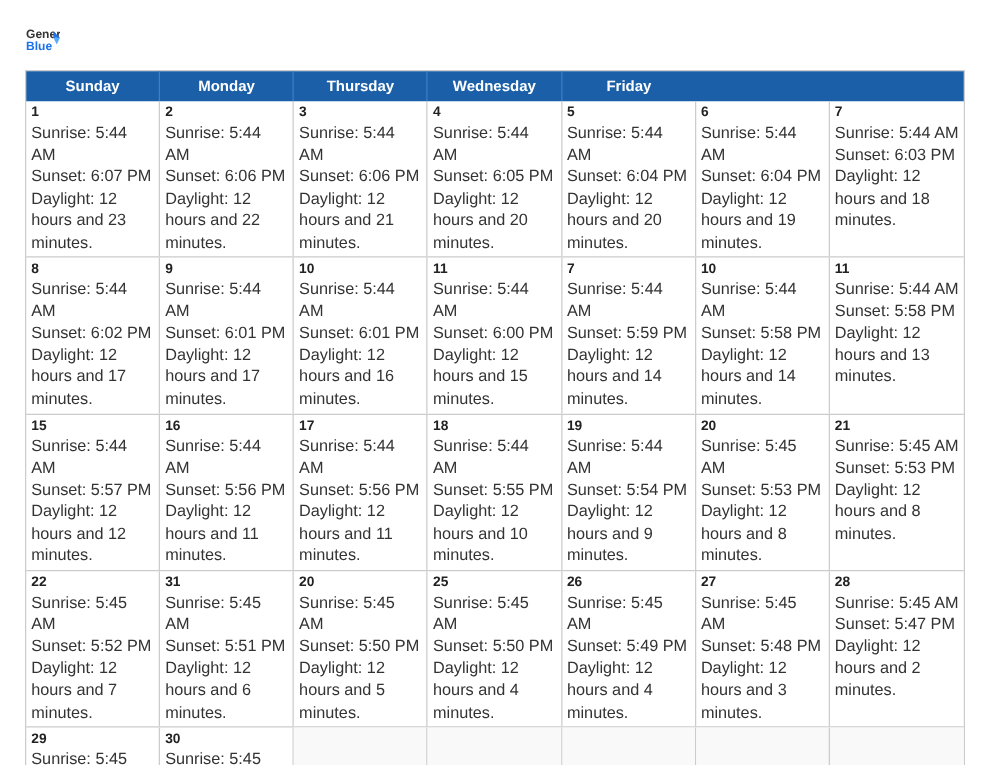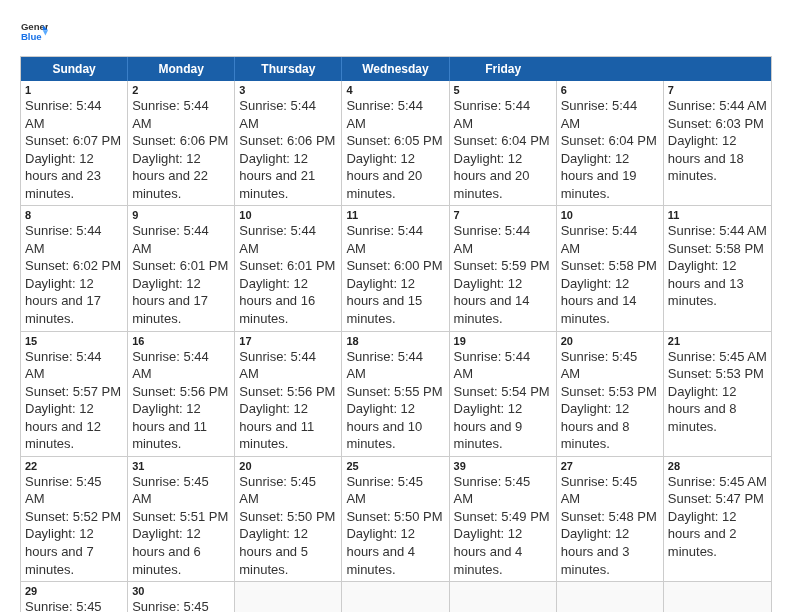--- a/index.html
+++ b/index.html
@@ -154,21 +154,21 @@
           <div class="cal-cell"><span class="day-num">18</span><span class="cell-text">Sunrise: 5:44 AM<br>Sunset: 5:55 PM<br>Daylight: 12 hours and 10 minutes.</span></div>
           <div class="cal-cell"><span class="day-num">19</span><span class="cell-text">Sunrise: 5:44 AM<br>Sunset: 5:54 PM<br>Daylight: 12 hours and 9 minutes.</span></div>
           <div class="cal-cell"><span class="day-num">20</span><span class="cell-text">Sunrise: 5:45 AM<br>Sunset: 5:53 PM<br>Daylight: 12 hours and 8 minutes.</span></div>
           <div class="cal-cell"><span class="day-num">21</span><span class="cell-text">Sunrise: 5:45 AM<br>Sunset: 5:53 PM<br>Daylight: 12 hours and 8 minutes.</span></div>
         </div>
         <div class="cal-row">
           <div class="cal-cell"><span class="day-num">22</span><span class="cell-text">Sunrise: 5:45 AM<br>Sunset: 5:52 PM<br>Daylight: 12 hours and 7 minutes.</span></div>
           <div class="cal-cell"><span class="day-num">31</span><span class="cell-text">Sunrise: 5:45 AM<br>Sunset: 5:51 PM<br>Daylight: 12 hours and 6 minutes.</span></div>
           <div class="cal-cell"><span class="day-num">20</span><span class="cell-text">Sunrise: 5:45 AM<br>Sunset: 5:50 PM<br>Daylight: 12 hours and 5 minutes.</span></div>
           <div class="cal-cell"><span class="day-num">25</span><span class="cell-text">Sunrise: 5:45 AM<br>Sunset: 5:50 PM<br>Daylight: 12 hours and 4 minutes.</span></div>
-          <div class="cal-cell"><span class="day-num">39</span><span class="cell-text">Sunrise: 5:45 AM<br>Sunset: 5:49 PM<br>Daylight: 12 hours and 4 minutes.</span></div>
+          <div class="cal-cell"><span class="day-num">26</span><span class="cell-text">Sunrise: 5:45 AM<br>Sunset: 5:49 PM<br>Daylight: 12 hours and 4 minutes.</span></div>
           <div class="cal-cell"><span class="day-num">27</span><span class="cell-text">Sunrise: 5:45 AM<br>Sunset: 5:48 PM<br>Daylight: 12 hours and 3 minutes.</span></div>
           <div class="cal-cell"><span class="day-num">28</span><span class="cell-text">Sunrise: 5:45 AM<br>Sunset: 5:47 PM<br>Daylight: 12 hours and 2 minutes.</span></div>
         </div>
         <div class="cal-row">
           <div class="cal-cell"><span class="day-num">29</span><span class="cell-text">Sunrise: 5:45 AM<br>Sunset: 5:47 PM<br>Daylight: 12 hours and 1 minute.</span></div>
           <div class="cal-cell"><span class="day-num">30</span><span class="cell-text">Sunrise: 5:45 AM<br>Sunset: 5:46 PM<br>Daylight: 12 hours and 1 minute.</span></div>
           <div class="cal-cell empty"></div>
           <div class="cal-cell empty"></div>
           <div class="cal-cell empty"></div>
           <div class="cal-cell empty"></div>

